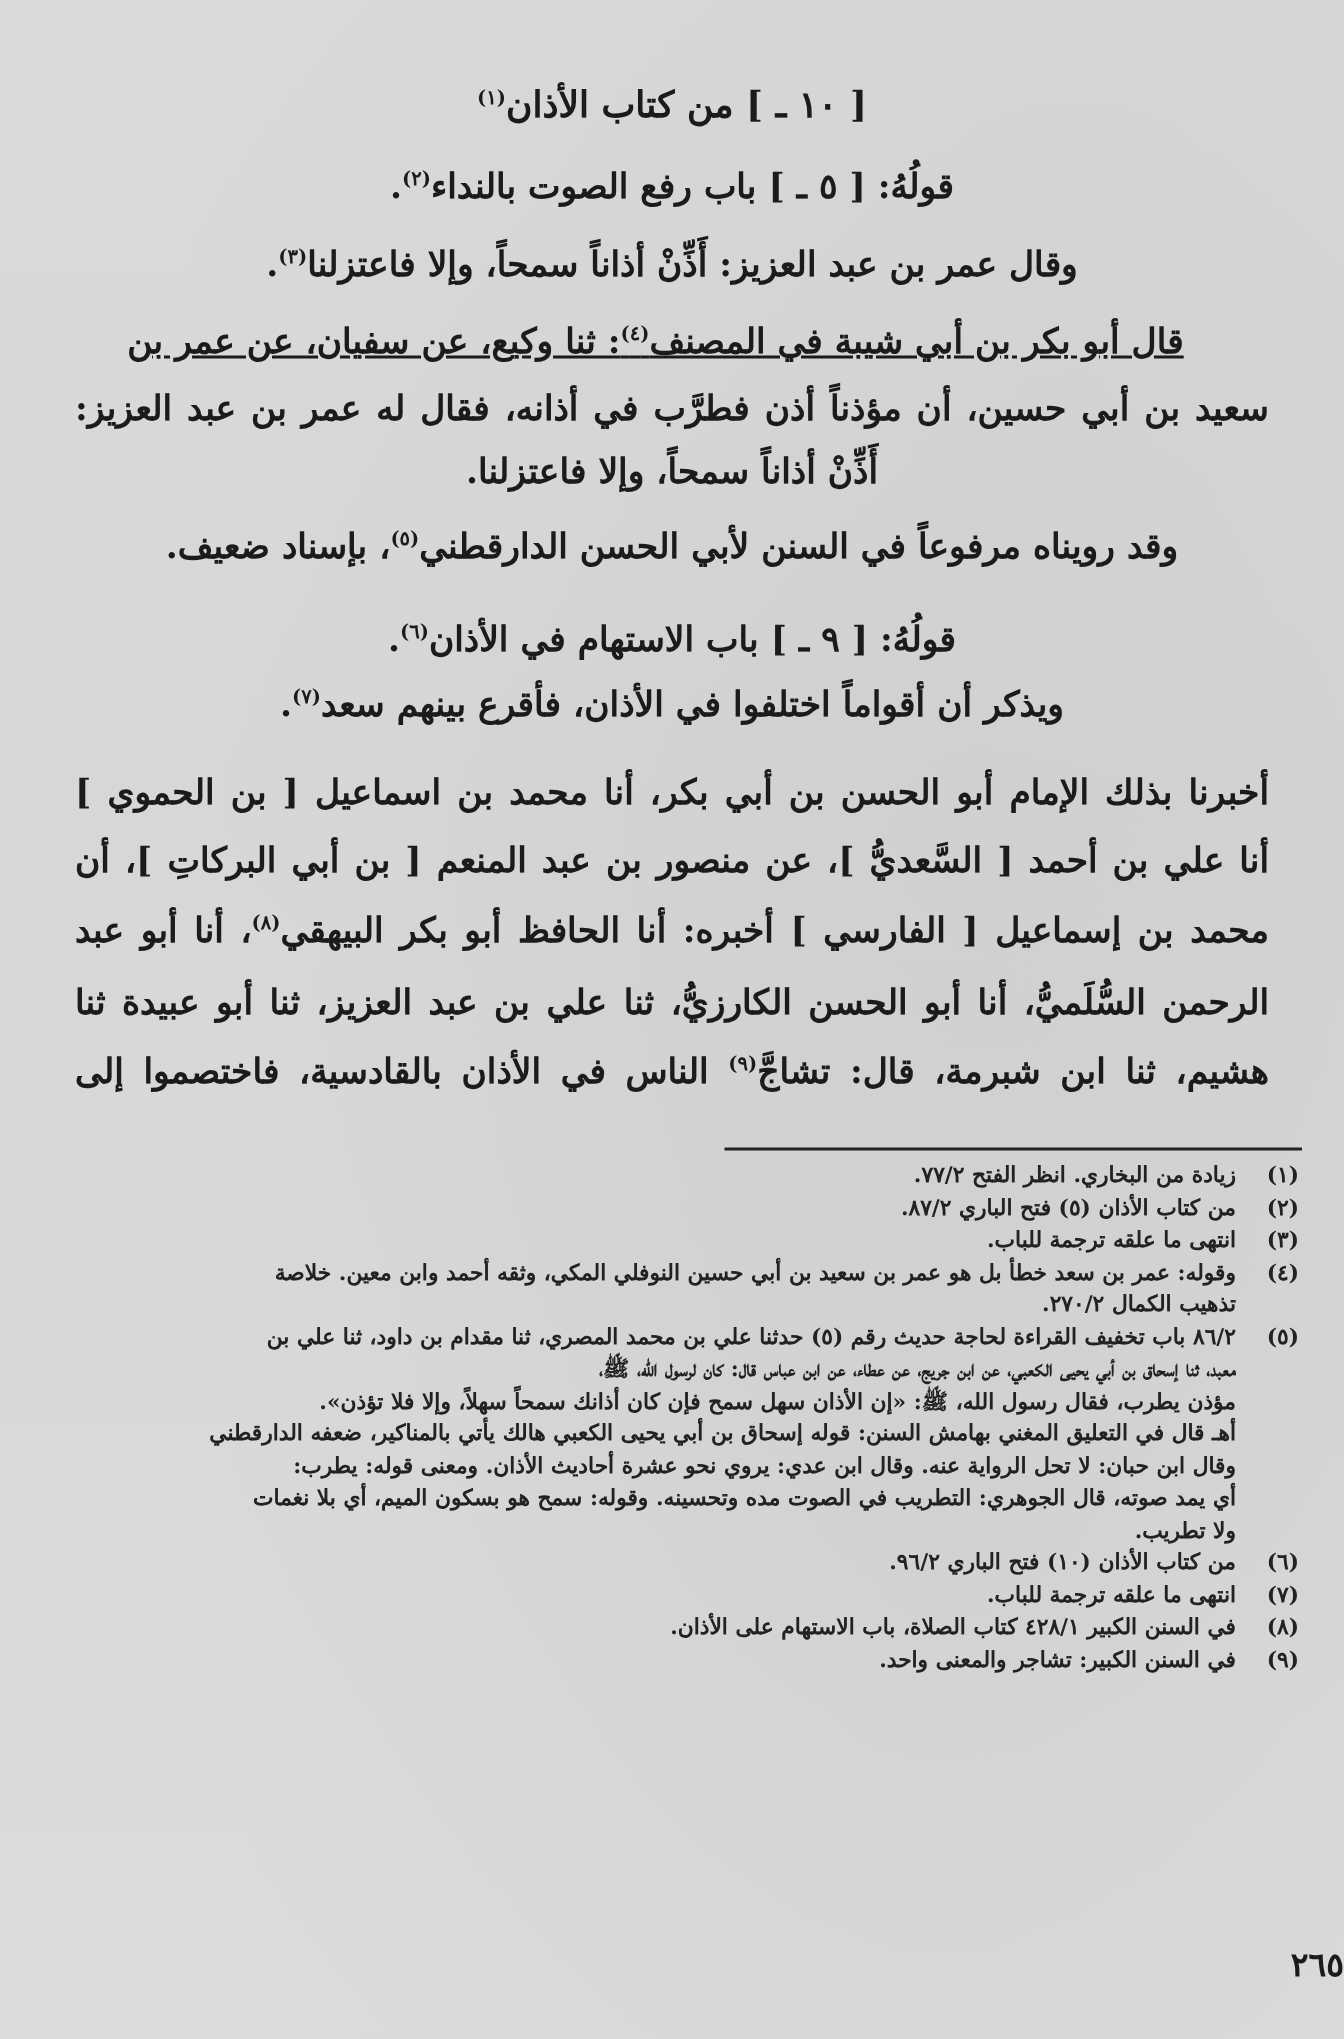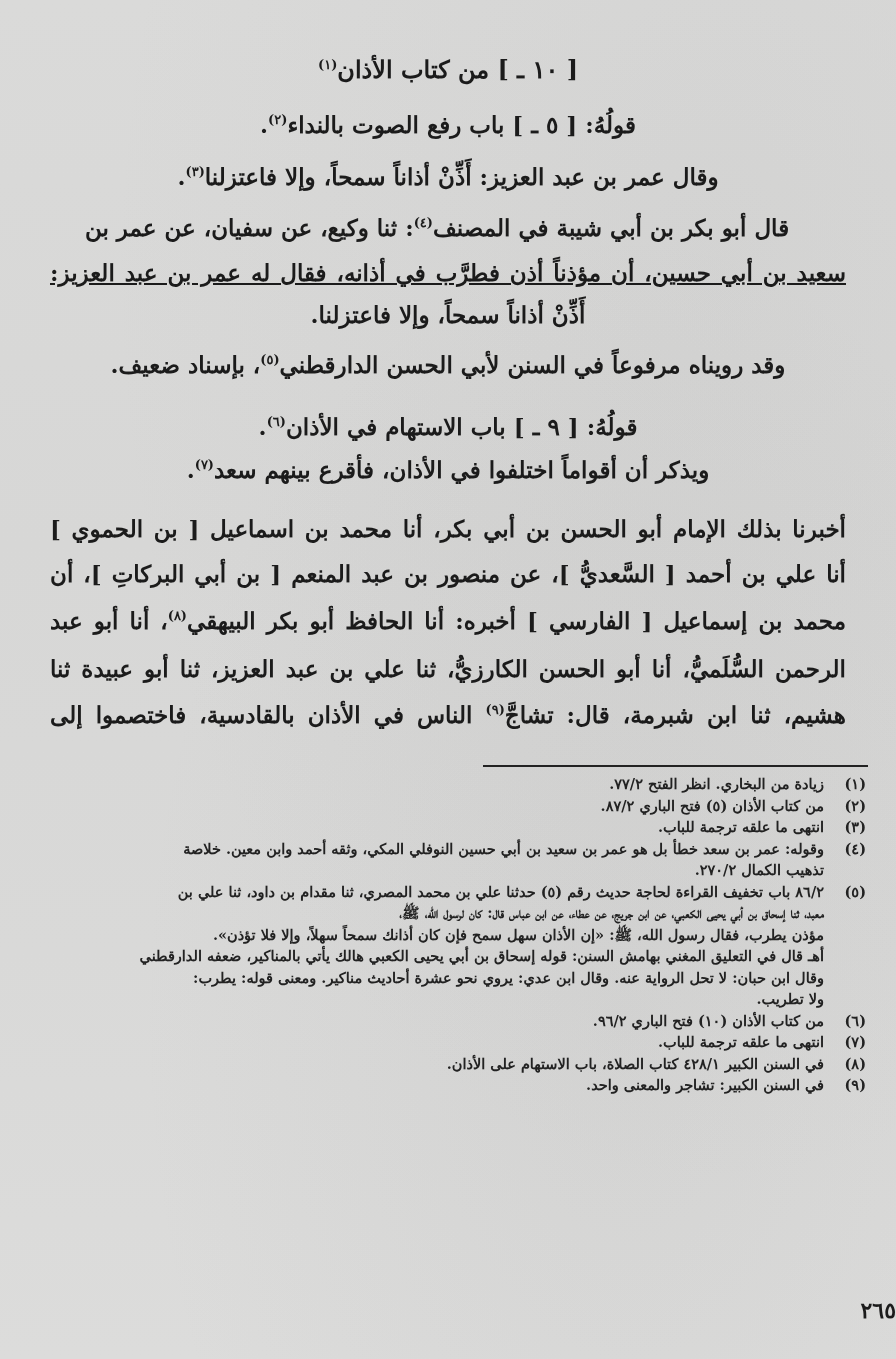--- a/index.html
+++ b/index.html
@@ -125,25 +125,25 @@
     </div>
 
     <div class="main-line" style="top:108px; right:0;">
       <span>قولُهُ: [ ٥ ـ ] باب رفع الصوت بالنداء</span><sup class="fn">(٢)</sup><span>.</span>
     </div>
 
     <div class="main-line" style="top:160px; right:0;">
       <span>وقال عمر بن عبد العزيز: أَذِّنْ أذاناً سمحاً، وإلا فاعتزلنا</span><sup class="fn">(٣)</sup><span>.</span>
     </div>
 
-    <div class="main-line indent" style="top:211px;">
+    <div class="main-line indent" style="top:211px;text-decoration:underline;">
       <span>قال أبو بكر بن أبي شيبة في المصنف</span><sup class="fn">(٤)</sup><span>: ثنا وكيع، عن سفيان، عن عمر بن</span>
     </div>
 
-    <div class="main-line justify" style="top:256px;text-decoration:underline;">
+    <div class="main-line justify" style="top:256px;">
       <span>سعيد بن أبي حسين، أن مؤذناً أذن فطرَّب في أذانه، فقال له عمر بن عبد العزيز:</span>
     </div>
 
     <div class="main-line" style="top:298px;">
       <span>أَذِّنْ أذاناً سمحاً، وإلا فاعتزلنا.</span>
     </div>
 
     <div class="main-line" style="top:348px;">
       <span>وقد رويناه مرفوعاً في السنن لأبي الحسن الدارقطني</span><sup class="fn">(٥)</sup><span>، بإسناد ضعيف.</span>
     </div>
@@ -205,21 +205,22 @@
         <span class="ln">تذهيب الكمال ٢٧٠/٢.</span>
       </span>
     </div>
     <div class="fn-row">
       <span class="fn-num">(٥)</span>
       <span class="fn-text">
         <span class="ln">٨٦/٢ باب تخفيف القراءة لحاجة حديث رقم (٥) حدثنا علي بن محمد المصري، ثنا مقدام بن داود، ثنا علي بن</span>
         <span class="ln">معبد، ثنا إسحاق بن أبي يحيى الكعبي، عن ابن جريج، عن عطاء، عن ابن عباس قال: كان لرسول الله، ﷺ،</span>
         <span class="ln">مؤذن يطرب، فقال رسول الله، ﷺ: «إن الأذان سهل سمح فإن كان أذانك سمحاً سهلاً، وإلا فلا تؤذن».</span>
         <span class="ln">أهـ قال في التعليق المغني بهامش السنن: قوله إسحاق بن أبي يحيى الكعبي هالك يأتي بالمناكير، ضعفه الدارقطني</span>
-        <span class="ln">وقال ابن حبان: لا تحل الرواية عنه. وقال ابن عدي: يروي نحو عشرة أحاديث مناكير. ومعنى قوله: يطرب:</span>
+        <span class="ln">وقال ابن حبان: لا تحل الرواية عنه. وقال ابن عدي: يروي نحو عشرة أحاديث الأذان. ومعنى قوله: يطرب:</span>
+        <span class="ln">أي يمد صوته، قال الجوهري: التطريب في الصوت مده وتحسينه. وقوله: سمح هو بسكون الميم، أي بلا نغمات</span>
         <span class="ln">ولا تطريب.</span>
       </span>
     </div>
     <div class="fn-row">
       <span class="fn-num">(٦)</span>
       <span class="fn-text">
           <span class="ln">من كتاب الأذان (١٠) فتح الباري ٩٦/٢.</span>
         </span>
     </div>
     <div class="fn-row">

